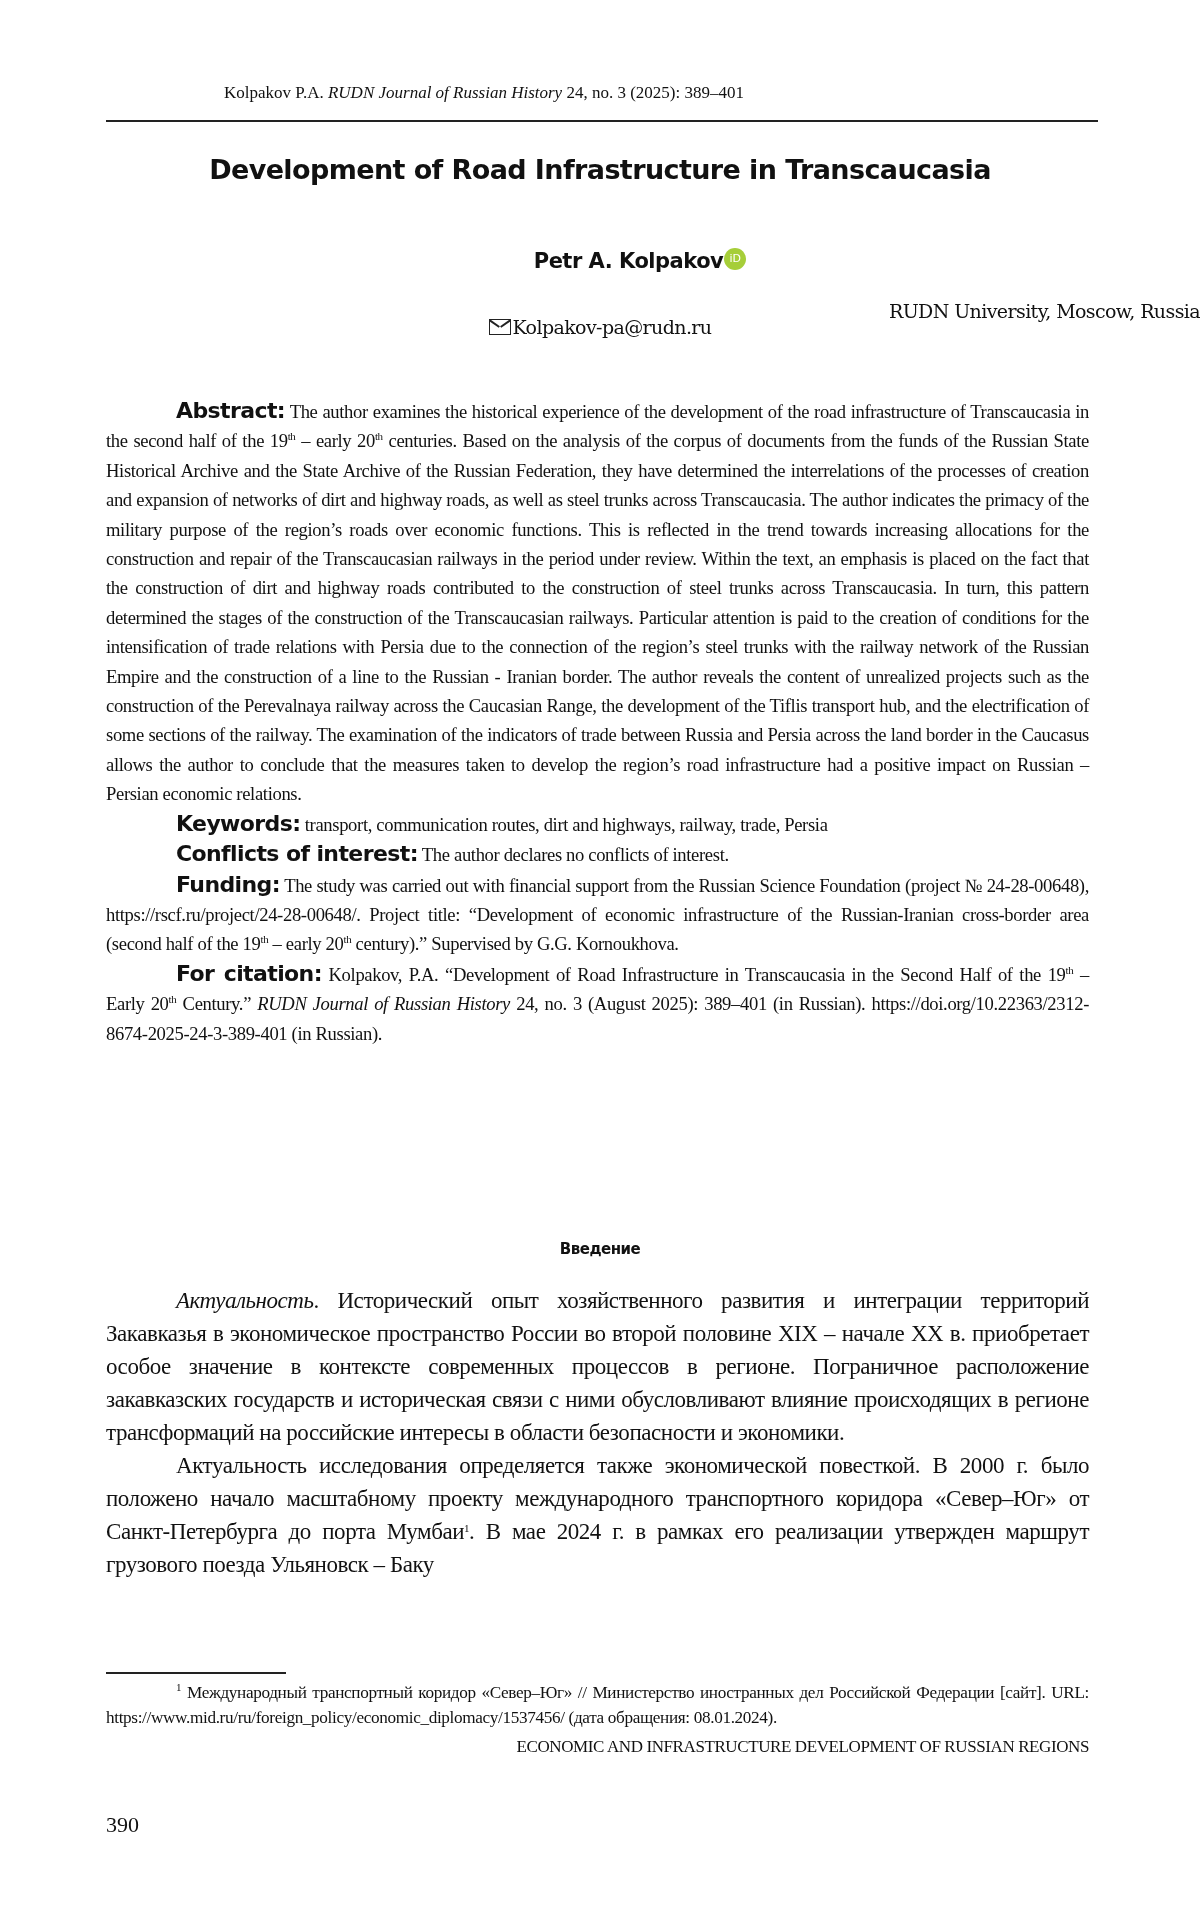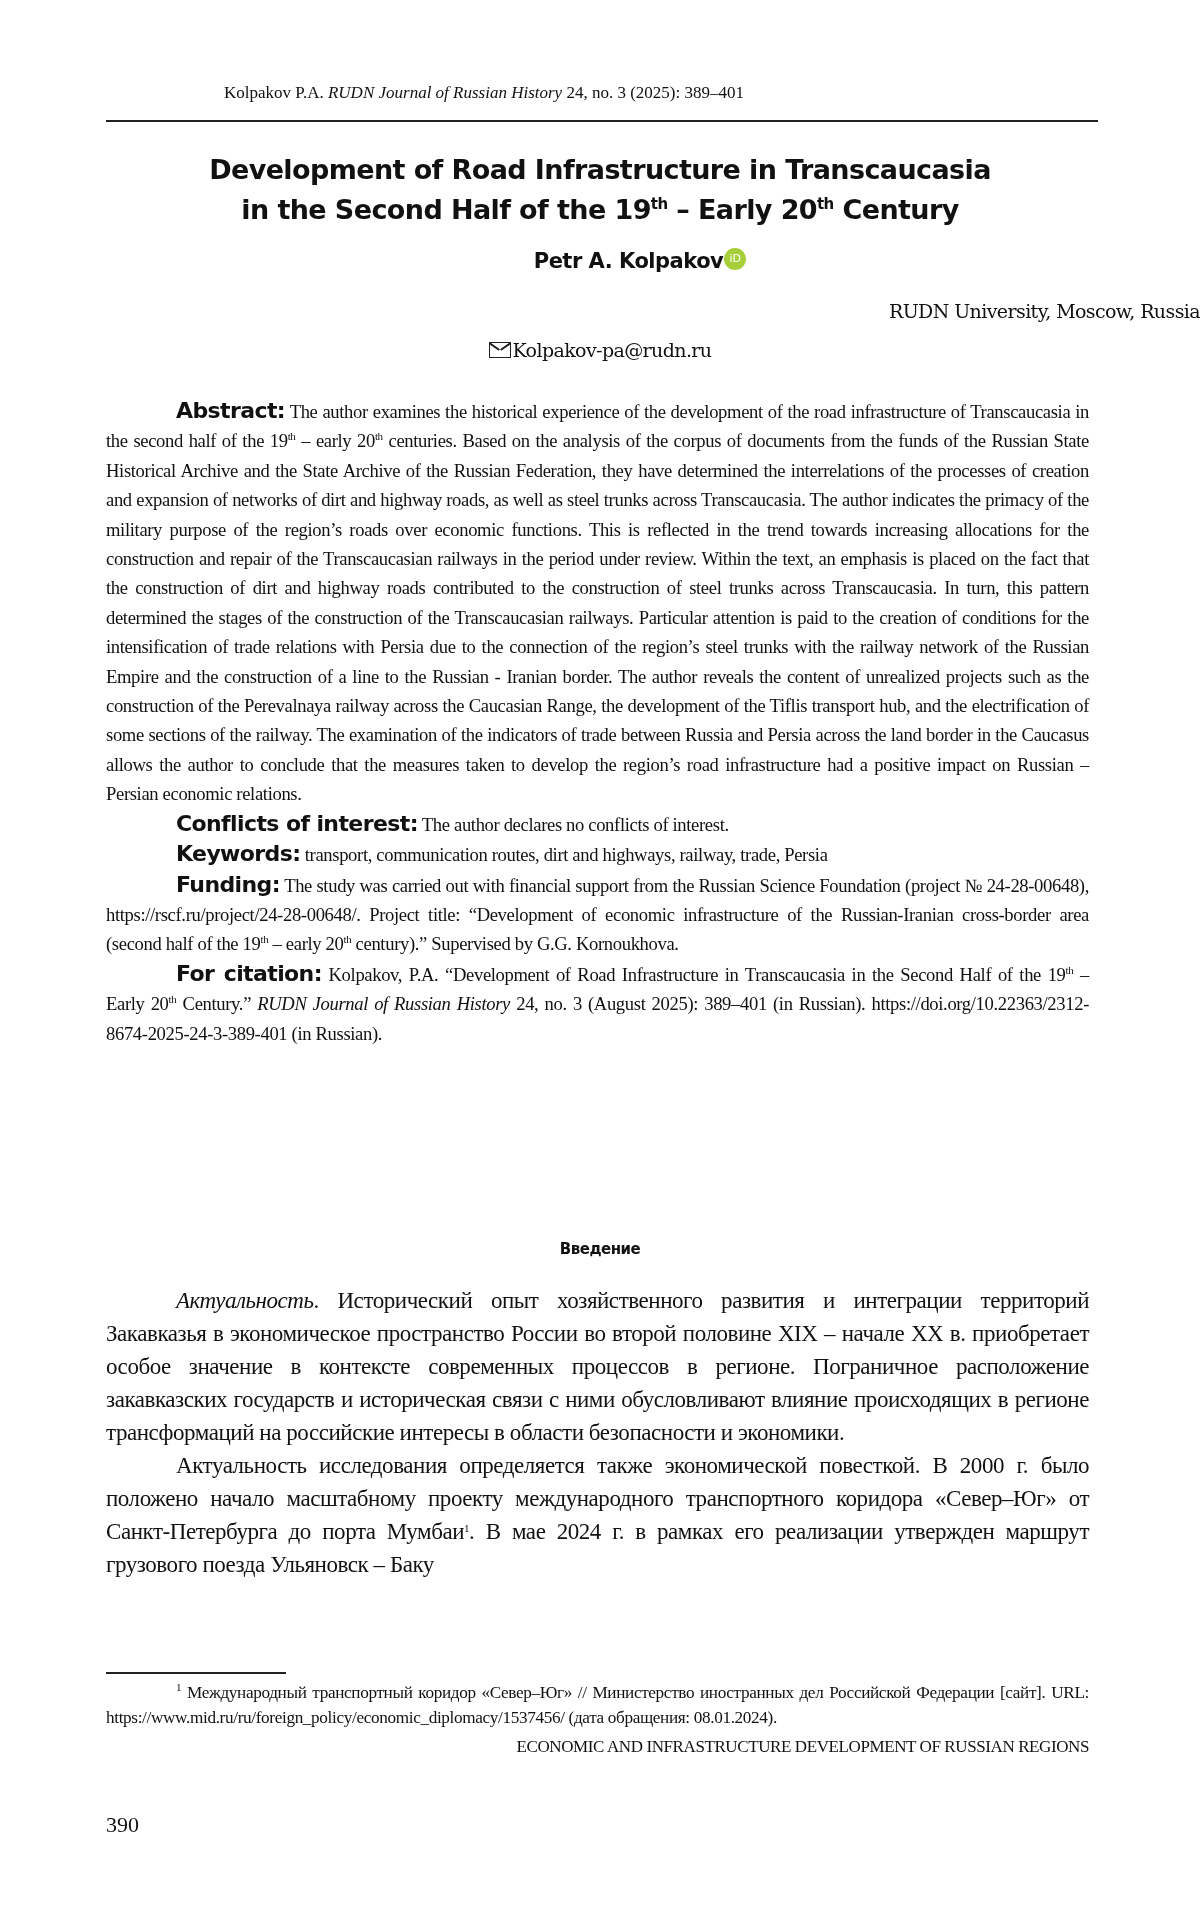--- a/index.html
+++ b/index.html
@@ -6,21 +6,21 @@
   body { width: 1200px; height: 1906px; position: relative; color: #111; font-family: "Liberation Serif", serif; overflow: hidden; }
   .page { position: absolute; left: 0; top: 0; width: 1200px; height: 1906px; }
   .running-head { position: absolute; top: 83px; left: 0; width: 968px; text-align: center; font-size: 17px; }
   .running-head i { font-style: italic; }
   .head-rule { position: absolute; top: 120px; left: 106px; width: 992px; height: 2px; background: #222; }
   .title { position: absolute; top: 150px; left: 100px; width: 1000px; text-align: center; font-family: "DejaVu Sans", sans-serif; font-weight: bold; font-size: 27px; line-height: 40px; letter-spacing: -0.6px; }
   .title sup { font-size: 15px; vertical-align: 10px; line-height: 0; }
   .author { position: absolute; top: 248px; left: 0; width: 1200px; text-align: center; font-family: "DejaVu Sans", sans-serif; font-weight: bold; font-size: 21px; letter-spacing: -0.5px; padding-left: 40px; }
   .orcid { display: inline-block; width: 22px; height: 22px; border-radius: 50%; background: #a6ce39; color: #fff; font-size: 11px; font-weight: normal; line-height: 22px; text-align: center; vertical-align: 6px; margin-left: 1px; font-family: "DejaVu Sans", sans-serif; letter-spacing: 0; }
   .affil { position: absolute; top: 300px; left: 0; width: 1200px; text-align: right; font-family: "DejaVu Serif", serif; font-size: 19px; letter-spacing: -0.6px; }
-  .email { position: absolute; top: 339px; left: 0; width: 1200px; text-align: center; font-family: "DejaVu Serif", serif; font-size: 19px; letter-spacing: -0.6px; }
+  .email { position: absolute; top: 316px; left: 0; width: 1200px; text-align: center; font-family: "DejaVu Serif", serif; font-size: 19px; letter-spacing: -0.6px; }
   .mail-icon { display: inline-block; width: 22px; height: 16px; border: 1.5px solid #222; position: relative; vertical-align: -1px; margin-right: 2px; box-sizing: border-box; overflow: hidden; }
   .mail-icon::before, .mail-icon::after { content: ""; position: absolute; top: -2px; width: 14px; height: 1.5px; background: #222; }
   .mail-icon::before { left: -2px; transform: rotate(35deg); transform-origin: left; }
   .mail-icon::after { right: -2px; transform: rotate(-35deg); transform-origin: right; }
   .abstract { position: absolute; top: 396px; left: 106px; width: 983px; font-size: 18.6px; line-height: 29.4px; text-align: justify; letter-spacing: -0.35px; }
   .abstract p { margin: 0; }
   .indent { text-indent: 70px; }
   .lbl { font-family: "DejaVu Sans", sans-serif; font-weight: bold; font-size: 22px; letter-spacing: -0.6px; }
   sup.s { font-size: 11px; vertical-align: 7px; line-height: 0; }
   .section-title { position: absolute; top: 1240px; left: 0; width: 1200px; text-align: center; font-family: "DejaVu Sans", sans-serif; font-weight: bold; font-size: 15px; letter-spacing: -0.5px; }
@@ -36,32 +36,31 @@
 </head>
 <body>
 
 <div class="page">
 
   <div class="running-head"><span>Kolpakov P.A. </span><i>RUDN Journal of Russian History</i><span> 24, no. 3 (2025): 389–401</span></div>
   <div class="head-rule"></div>
 
   <div class="title">
     <div>Development of Road Infrastructure in Transcaucasia</div>
-    <div><span>in the Second Half of the 19</span><sup>th</sup><span> – Early 20</span><sup>th</sup><span> Century</span></div>
   </div>
 
   <div class="author"><span>Petr A. Kolpakov</span><span class="orcid">iD</span></div>
 
   <div class="affil">RUDN University, Moscow, Russia</div>
   <div class="email"><span class="mail-icon"></span><span>Kolpakov-pa@rudn.ru</span></div>
 
   <div class="abstract">
     <p class="indent"><span class="lbl">Abstract:</span><span> The author examines the historical experience of the development of the road infrastructure of Transcaucasia in the second half of the 19</span><sup class="s">th</sup><span> – early 20</span><sup class="s">th</sup><span> centuries. Based on the analysis of the corpus of documents from the funds of the Russian State Historical Archive and the State Archive of the Russian Federation, they have determined the interrelations of the processes of creation and expansion of networks of dirt and highway roads, as well as steel trunks across Transcaucasia. The author indicates the primacy of the military purpose of the region’s roads over economic functions. This is reflected in the trend towards increasing allocations for the construction and repair of the Transcaucasian railways in the period under review. Within the text, an emphasis is placed on the fact that the construction of dirt and highway roads contributed to the construction of steel trunks across Transcaucasia. In turn, this pattern determined the stages of the construction of the Transcaucasian railways. Particular attention is paid to the creation of conditions for the intensification of trade relations with Persia due to the connection of the region’s steel trunks with the railway network of the Russian Empire and the construction of a line to the Russian - Iranian border. The author reveals the content of unrealized projects such as the construction of the Perevalnaya railway across the Caucasian Range, the development of the Tiflis transport hub, and the electrification of some sections of the railway. The examination of the indicators of trade between Russia and Persia across the land border in the Caucasus allows the author to conclude that the measures taken to develop the region’s road infrastructure had a positive impact on Russian – Persian economic relations.</span></p>
+    <p class="indent"><span class="lbl">Keywords:</span><span> transport, communication routes, dirt and highways, railway, trade, Persia</span></p>
     <p class="indent"><span class="lbl">Conflicts of interest:</span><span> The author declares no conflicts of interest.</span></p>
-    <p class="indent"><span class="lbl">Keywords:</span><span> transport, communication routes, dirt and highways, railway, trade, Persia</span></p>
     <p class="indent"><span class="lbl">Funding:</span><span> The study was carried out with financial support from the Russian Science Foundation (project № 24-28-00648), https://rscf.ru/project/24-28-00648/. Project title: “Development of economic infrastructure of the Russian-Iranian cross-border area (second half of the 19</span><sup class="s">th</sup><span> – early 20</span><sup class="s">th</sup><span> century).” Supervised by G.G. Kornoukhova.</span></p>
     <p class="indent"><span class="lbl">For citation:</span><span> Kolpakov, P.A. “Development of Road Infrastructure in Transcaucasia in the Second Half of the 19</span><sup class="s">th</sup><span> – Early 20</span><sup class="s">th</sup><span> Century.” </span><i>RUDN Journal of Russian History</i><span> 24, no. 3 (August 2025): 389–401 (in Russian). https://doi.org/10.22363/2312-8674-2025-24-3-389-401 (in Russian).</span></p>
   </div>
 
   <div class="section-title">Введение</div>
 
   <div class="body-text">
     <p class="indent"><i>Актуальность</i><span>. Исторический опыт хозяйственного развития и интеграции территорий Закавказья в экономическое пространство России во второй половине XIX – начале XX в. приобретает особое значение в контексте современных процессов в регионе. Пограничное расположение закавказских государств и историческая связи с ними обусловливают влияние происходящих в регионе трансформаций на российские интересы в области безопасности и экономики.</span></p>
     <p class="indent"><span>Актуальность исследования определяется также экономической повесткой. В 2000 г. было положено начало масштабному проекту международного транспортного коридора «Север–Юг» от Санкт-Петербурга до порта Мумбаи</span><sup class="s">1</sup><span>. В мае 2024 г. в рамках его реализации утвержден маршрут грузового поезда Ульяновск – Баку</span></p>
   </div>

